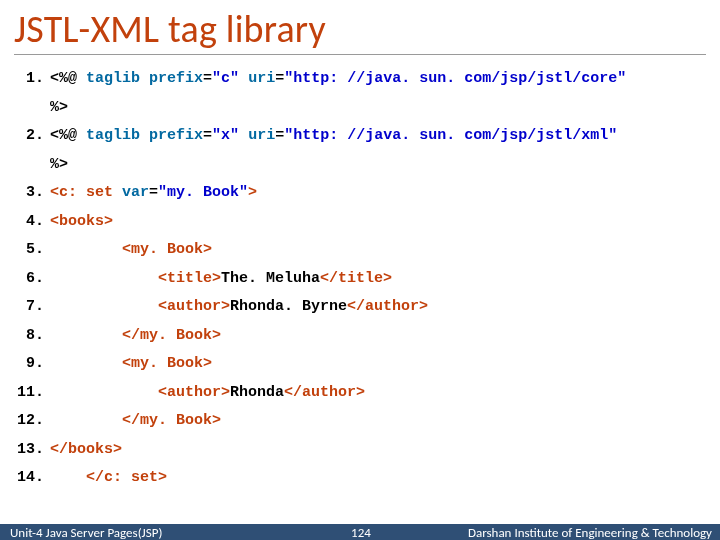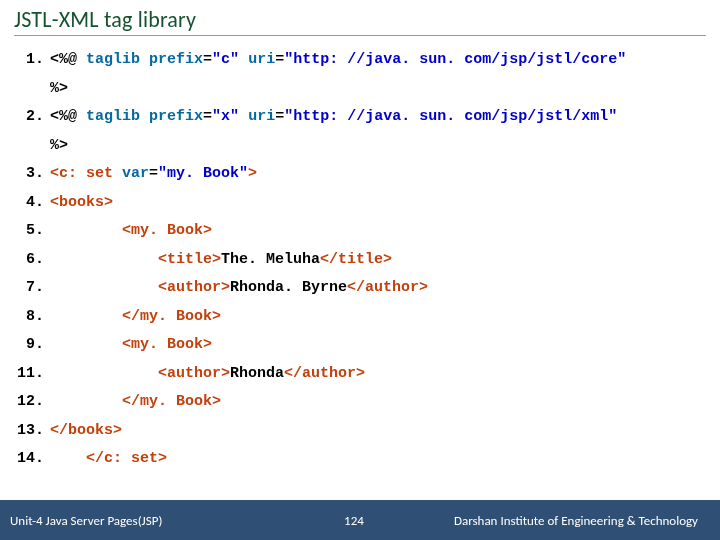--- a/index.html
+++ b/index.html
@@ -12,25 +12,25 @@
     color: #1a1a1a;
     overflow: hidden;
   }
   .slide {
     width: 720px;
     height: 540px;
     position: relative;
     box-sizing: border-box;
   }
   .title {
-    font-size: 22px;
+    font-size: 38px;
     font-weight: 400;
     padding: 6px 14px 2px 14px;
     letter-spacing: 0.2px;
-    color: #14532d;
+    color: #c2410c;
   }
   .title-underline {
     border-bottom: 1px solid #9a9a9a;
     margin: 0 14px 6px 14px;
   }
   .code-block {
     font-family: "Courier New", Courier, monospace;
     font-size: 15px;
     line-height: 1.9;
     padding: 4px 0 0 0;
@@ -57,39 +57,39 @@
   .kw   { color: #0369a1; }      
   .tag  { color: #c2410c; }      
   .str  { color: #0000cc; }      
   .txt  { color: #000; }         
   .grey { color: #c2410c; }         
   .footer {
     position: absolute;
     bottom: 0;
     left: 0;
     right: 0;
-    height: 40px;
+    height: 16px;
     background: #2f4f75;
     color: #fff;
     font-size: 13px;
     display: flex;
     align-items: center;
   }
   .footer .left {
     padding-left: 10px;
     flex: 1;
   }
   .footer .page {
     width: 60px;
     text-align: center;
   }
   .footer .right {
     flex: 1;
     text-align: right;
-    padding-right: 22px;
+    padding-right: 8px;
   }
 </style>
 </head>
 <body>
 
 <div class="slide">
 
   <div class="title">JSTL-XML tag library</div>
   <div class="title-underline"></div>
 

